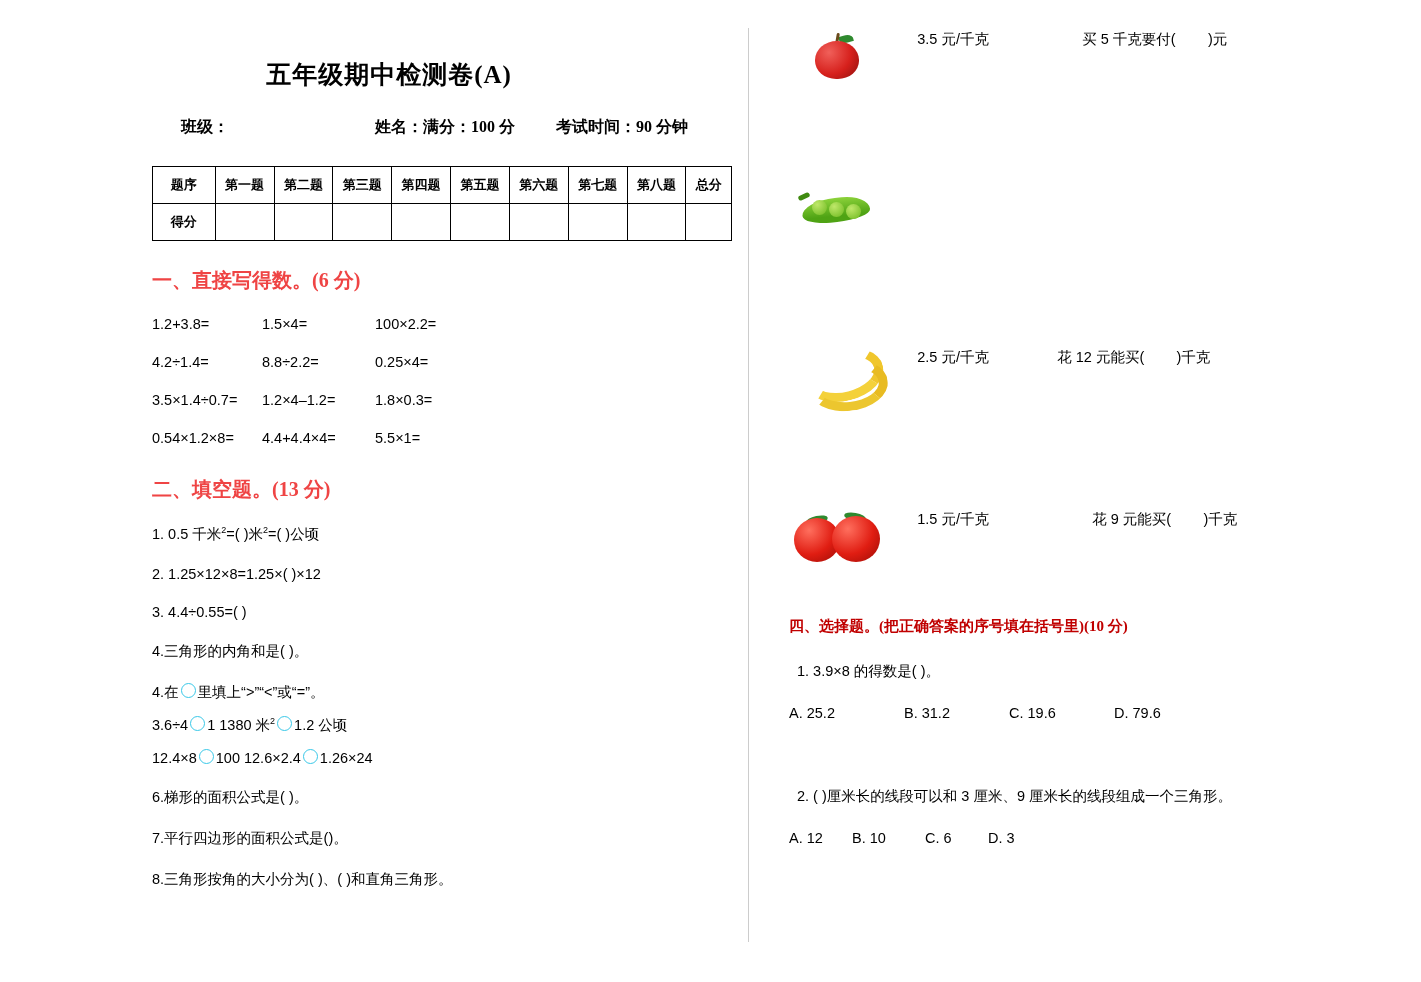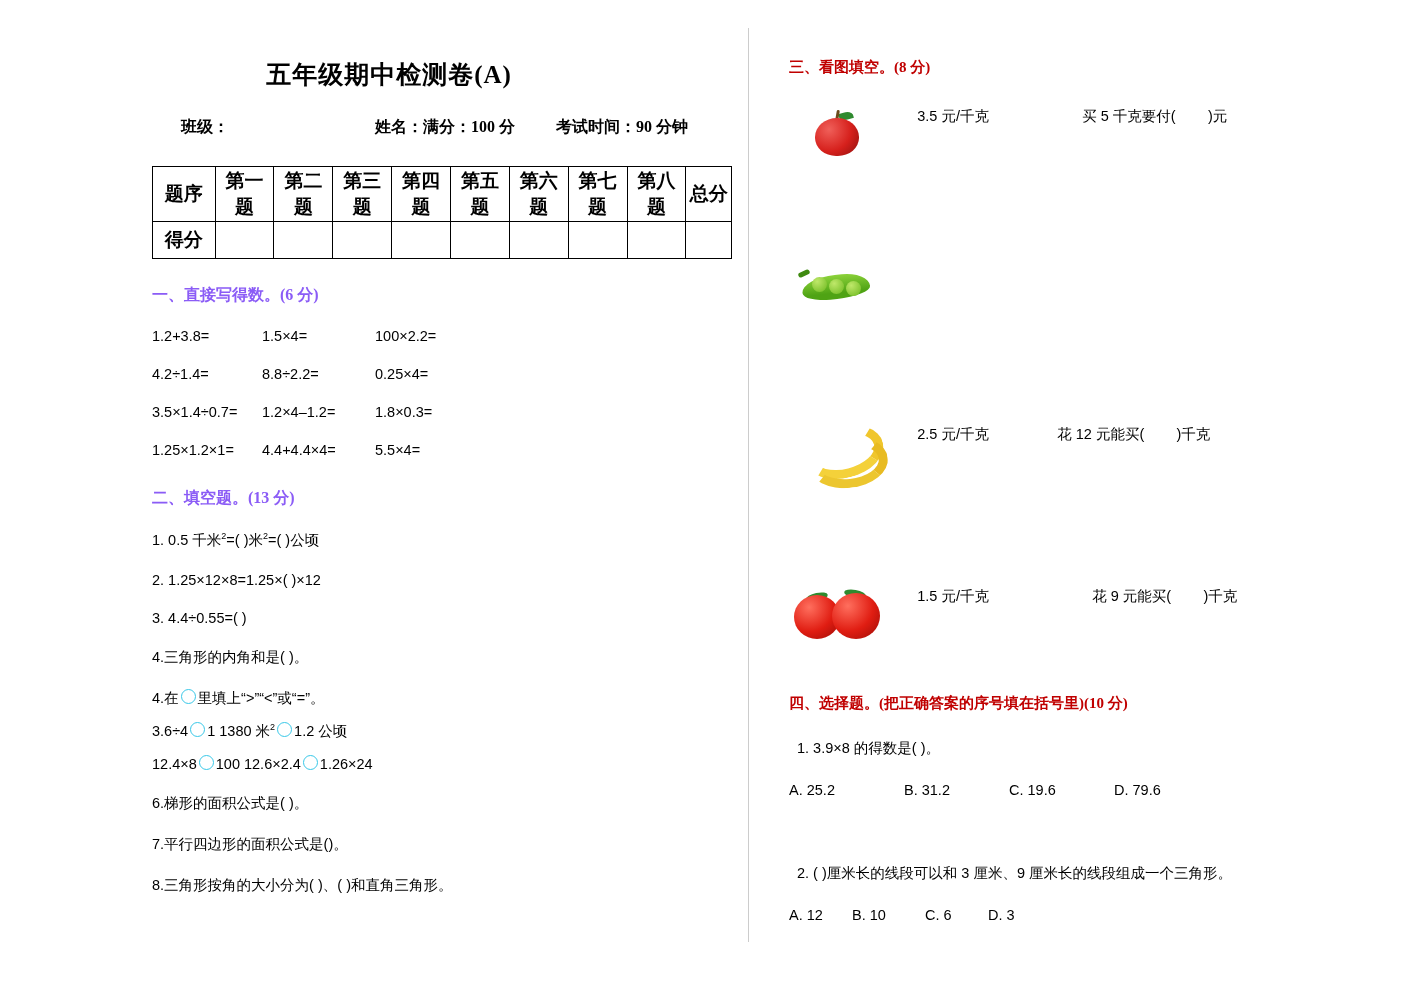--- a/index.html
+++ b/index.html
@@ -58,38 +58,38 @@
   .info-line span {
     display: inline-block;
   }
   .sp-class { width: 120px; }
   .sp-name { width: 122px; text-align: right; }
   .sp-full { width: 133px; }
 
   table.score-table {
     border-collapse: collapse;
     margin: 28px 0 0 136px;
-    font-size: 19px;
+    font-size: 13px;
   }
   table.score-table td {
     border: 1px solid #000000;
     height: 34px;
     text-align: center;
     vertical-align: middle;
     font-weight: bold;
     font-family: "Liberation Sans", sans-serif;
   }
   table.score-table td.c0 { width: 62px; }
   table.score-table td.cq { width: 58px; }
   table.score-table td.ct { width: 44px; }
 
   .sec-head {
-    color: #8b5cf6;
+    color: #ef4444;
     font-weight: bold;
-    font-size: 16px;
+    font-size: 20px;
     margin: 26px 0 0 136px;
     font-family: "Liberation Serif", "DejaVu Serif", serif;
   }
   .calc-row {
     font-size: 14.5px;
     margin: 22px 0 0 136px;
     font-family: "Liberation Sans", sans-serif;
   }
   .calc-row span { display: inline-block; }
   .cw1 { width: 110px; }
@@ -306,21 +306,21 @@
     <div class="calc-row">
       <span class="cw1">1.2+3.8=</span><span class="cw2">1.5×4=</span><span>100×2.2=</span>
     </div>
     <div class="calc-row">
       <span class="cw1">4.2÷1.4=</span><span class="cw2">8.8÷2.2=</span><span>0.25×4=</span>
     </div>
     <div class="calc-row">
       <span class="cw1">3.5×1.4÷0.7=</span><span class="cw2">1.2×4–1.2=</span><span>1.8×0.3=</span>
     </div>
     <div class="calc-row">
-      <span class="cw1">1.25×1.2×1=</span><span class="cw2">4.4+4.4×4=</span><span>5.5×4=</span>
+      <span class="cw1">0.54×1.2×8=</span><span class="cw2">4.4+4.4×4=</span><span>5.5×1=</span>
     </div>
 
     <div class="sec-head" style="margin-top:30px">二、填空题。(13 分)</div>
 
     <div class="fill-row">
       <span>1. 0.5 千米</span><sup>2</sup><span>=(        )米</span><sup>2</sup><span>=(        )公顷</span>
     </div>
 
     <div class="fill-row">2. 1.25×12×8=1.25×(        )×12</div>
     <div class="fill-row">3. 4.4÷0.55=(        )</div>
@@ -341,21 +341,20 @@
     <div class="fill-row">6.梯形的面积公式是(                        )。</div>
     <div class="fill-row">7.平行四边形的面积公式是()。</div>
     <div class="fill-row">8.三角形按角的大小分为(              )、(              )和直角三角形。</div>
 
   </div>
 
   <div class="divider"></div>
 
   <div class="col-right">
 
-    <div class="r-sec-head">三、看图填空。(8 分)</div>
 
     <div class="pic-row">
       <div class="pic-box">
         <div class="apple">
           <div class="leaf"></div>
           <div class="stem"></div>
           <div class="body"></div>
         </div>
       </div>
       <div class="pic-text">

